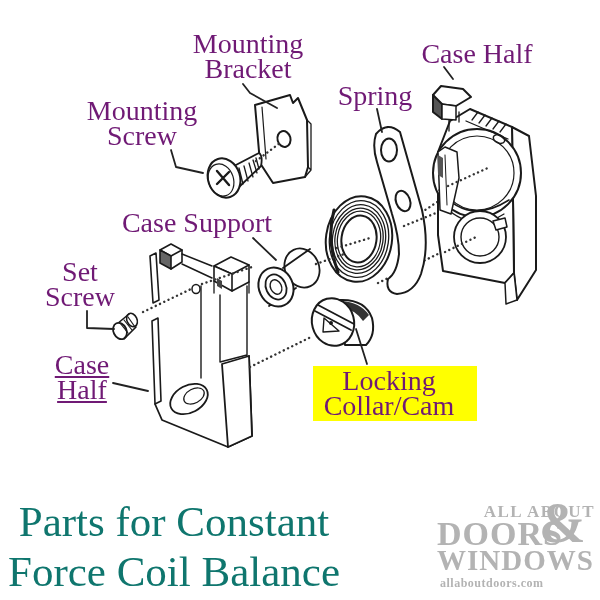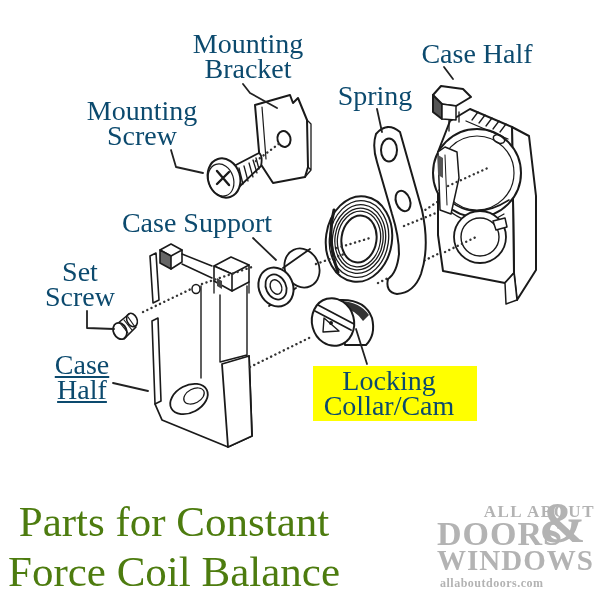--- a/index.html
+++ b/index.html
@@ -1,30 +1,30 @@
 <!DOCTYPE html>
 <html><head>
 <meta charset="utf-8">
 <style>
   html,body{margin:0;padding:0;background:#fff;}
   #stage{position:relative;width:600px;height:600px;background:#ffffff;overflow:hidden;
          font-family:"Liberation Serif","DejaVu Serif",serif;}
   #artwork{position:absolute;left:0;top:0;}
-  .dlabel{position:absolute;color:#0c4a6e;font-size:28px;line-height:25px;text-align:center;
+  .dlabel{position:absolute;color:#701a75;font-size:28px;line-height:25px;text-align:center;
           white-space:nowrap;}
   .dlabel div{white-space:nowrap;}
   #lbl-mounting-bracket{left:168px;top:31px;width:160px;}
   #lbl-case-half-top{left:412px;top:41px;width:130px;}
   #lbl-mounting-screw{left:62px;top:98px;width:160px;}
   #lbl-spring{left:330px;top:83px;width:90px;}
   #lbl-case-support{left:112px;top:210px;width:170px;}
   #lbl-set-screw{left:38px;top:259px;width:84px;}
   #lbl-case-half-bottom{left:42px;top:352px;width:80px;text-decoration:underline;}
   #lbl-locking-collar{left:313px;top:366px;width:152px;background:#ffff00;padding:2px 12px 3px 0;}
-  #caption{position:absolute;left:0px;top:497px;width:348px;text-align:center;color:#4d7c0f;
+  #caption{position:absolute;left:0px;top:497px;width:348px;text-align:center;color:#0f766e;
            font-size:43px;line-height:50px;}
   #logo{position:absolute;left:437px;top:503px;width:158px;color:#b3b3b3;font-weight:bold;}
   #logo .l1{font-size:17px;line-height:18px;letter-spacing:1.5px;margin-left:8px;text-align:right;}
   #logo .amp{position:absolute;left:102px;top:-8px;font-size:56px;line-height:56px;letter-spacing:0;}
   #logo .l2{font-size:34px;line-height:26px;letter-spacing:1px;}
   #logo .l3{font-size:29px;line-height:27px;letter-spacing:1px;}
   #logo .l4{font-size:12px;line-height:19px;margin-left:3px;letter-spacing:0.5px;}
 </style>
 </head>
 <body>

